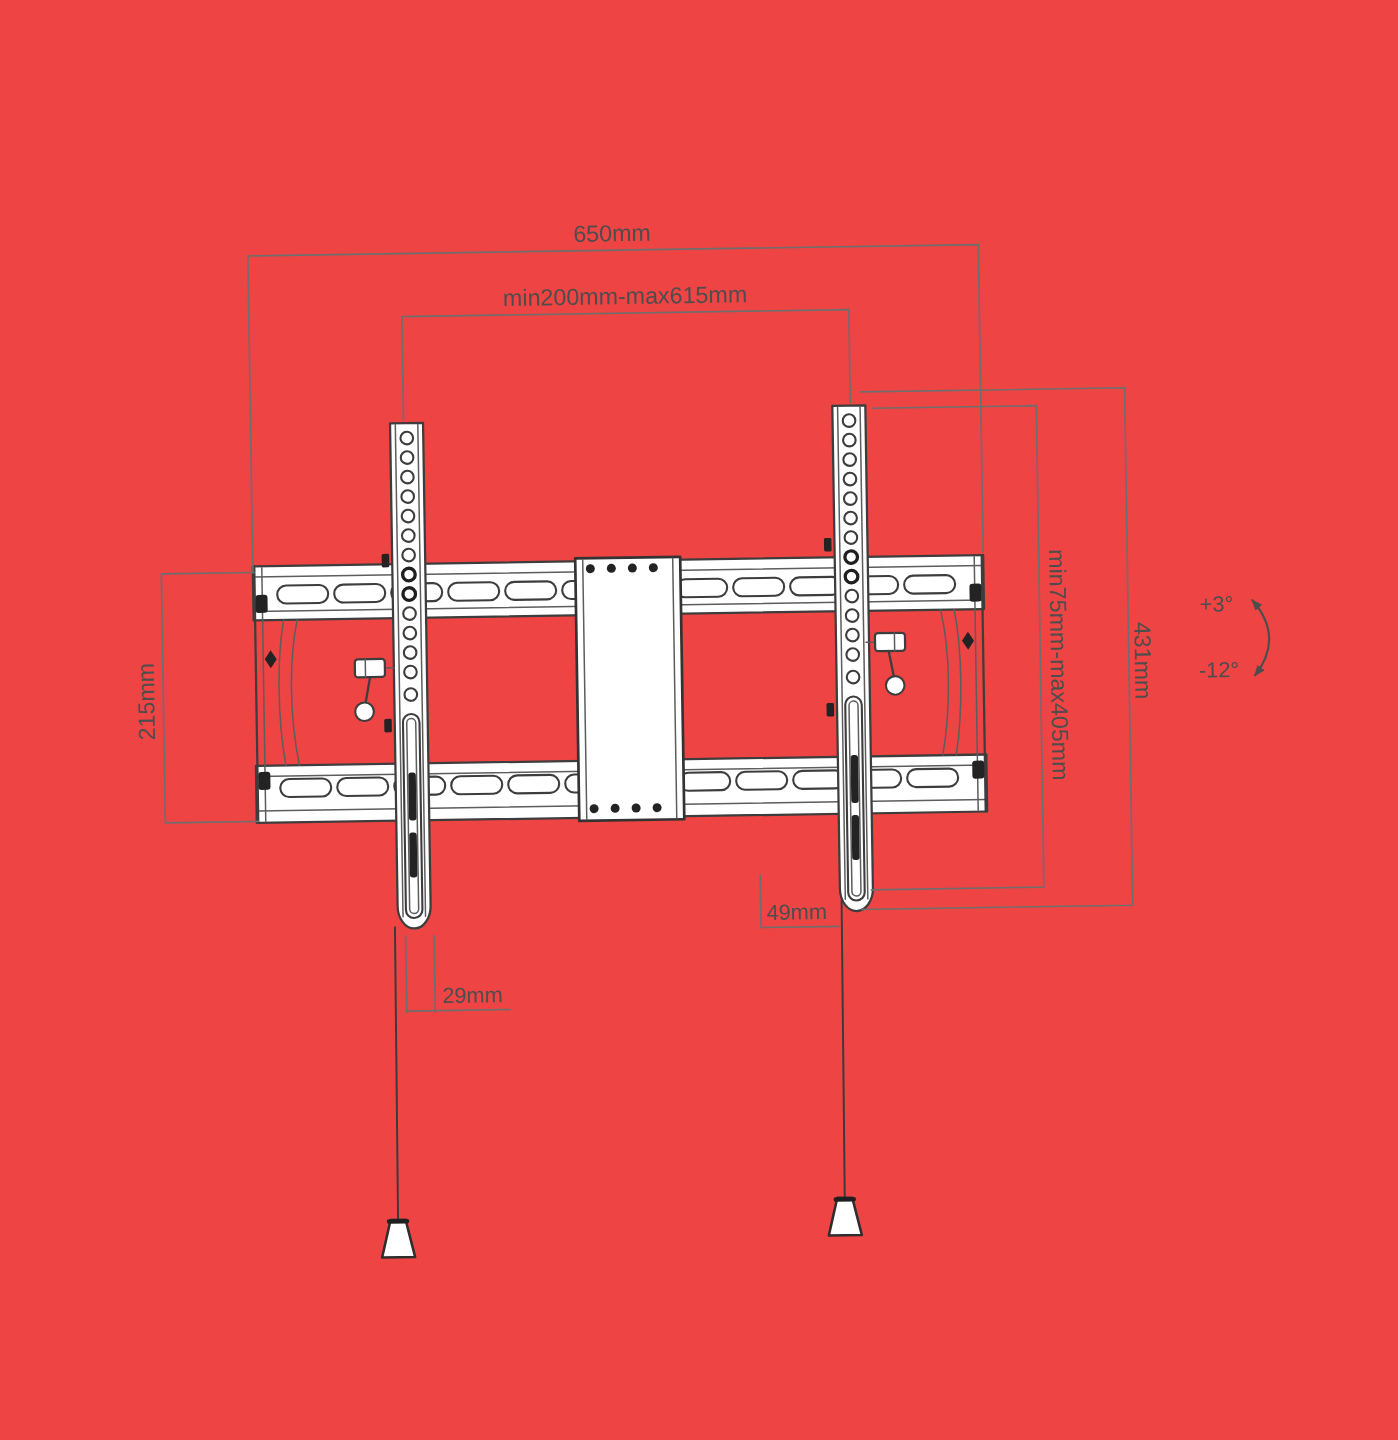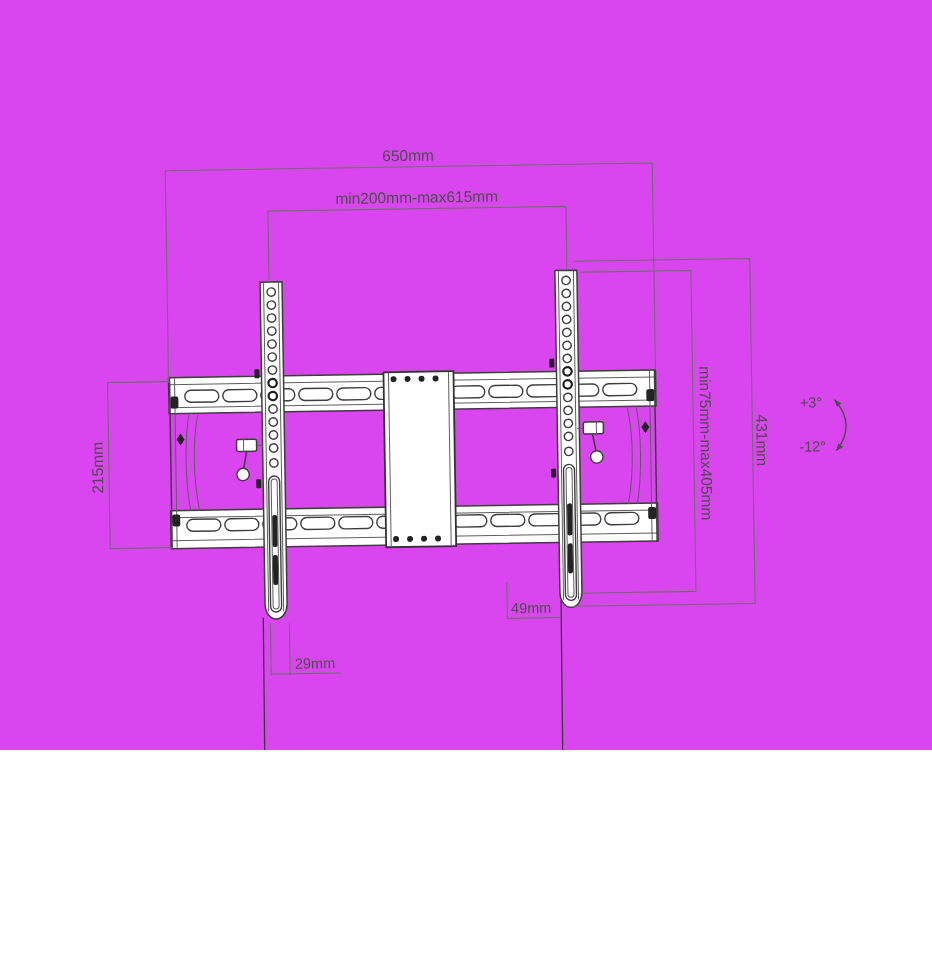--- a/index.html
+++ b/index.html
@@ -1,16 +1,16 @@
 <!DOCTYPE html>
 <html><head>
 <meta charset="utf-8">
 <style>
   html,body{margin:0;padding:0;background:#ffffff;}
-  #canvas{position:relative;width:932px;height:750px;background:#d946ef;overflow:hidden;
+  #canvas{position:relative;width:932px;height:960px;background:#ef4444;overflow:hidden;
           font-family:"Liberation Sans", sans-serif;}
   svg{display:block;}
   .ln{stroke:#3d3d3d;stroke-width:1.5;fill:none;}
   .lnw{stroke:#3d3d3d;stroke-width:1.5;fill:#ffffff;}
   .thin{stroke:#5d5d5d;stroke-width:1;fill:none;}
   .slot{stroke:#3d3d3d;stroke-width:1.4;fill:#ffffff;}
   .hole{stroke:#3d3d3d;stroke-width:1.4;fill:#ffffff;}
   .holeb{stroke:#1f1f1f;stroke-width:2.2;fill:#ffffff;}
   .dk{fill:#232323;stroke:none;}
   .dim{stroke:#6e6e6e;stroke-width:1.1;fill:none;}

